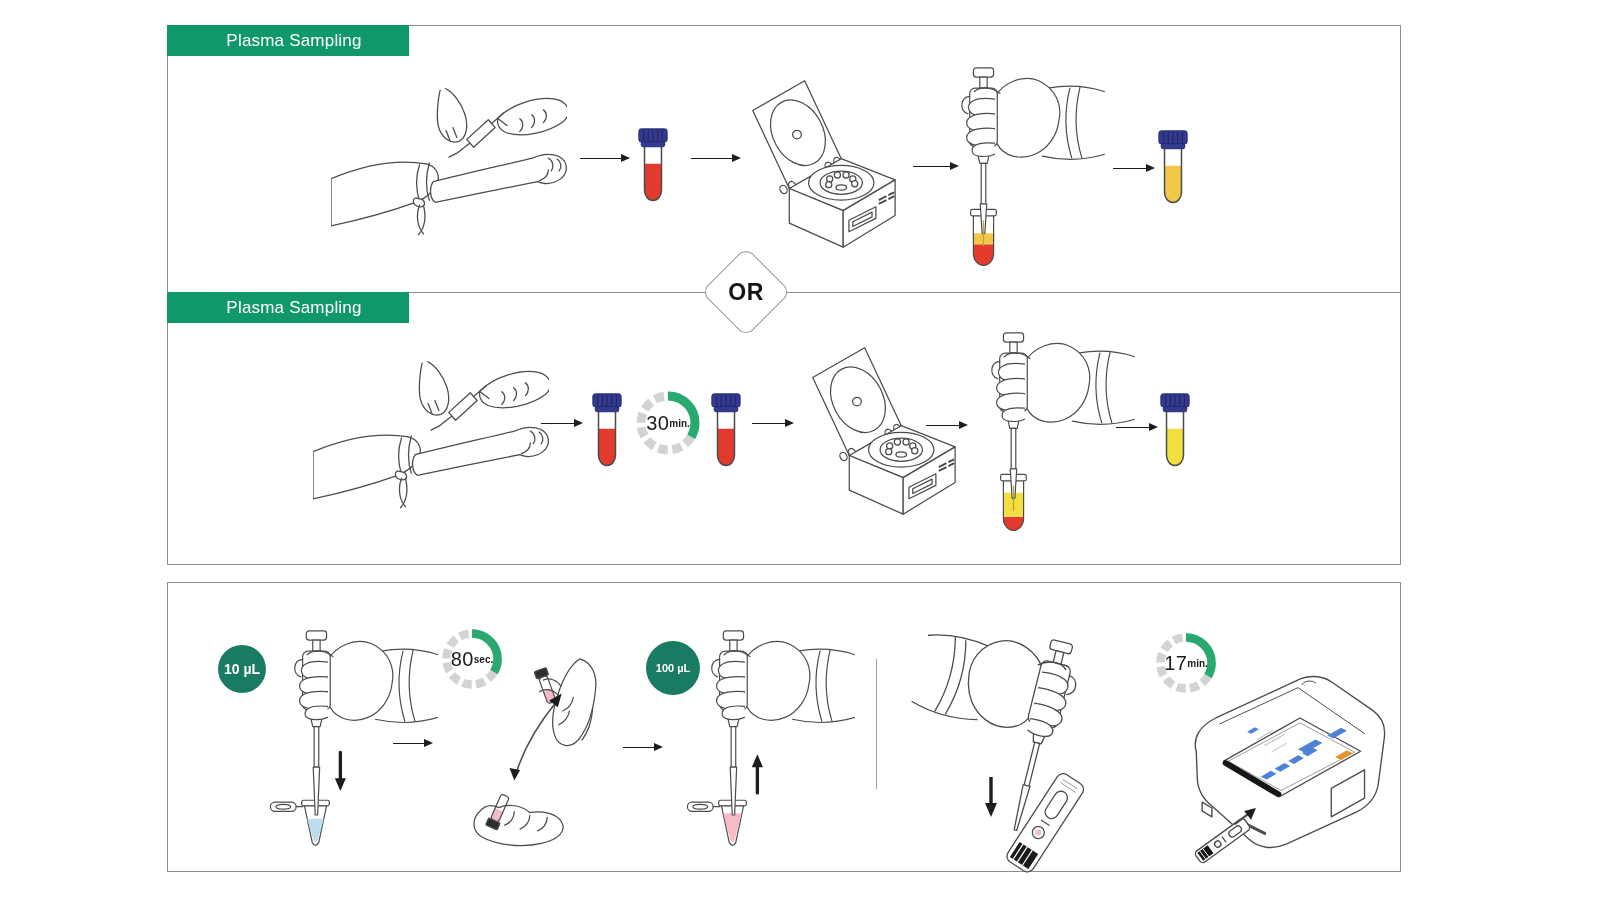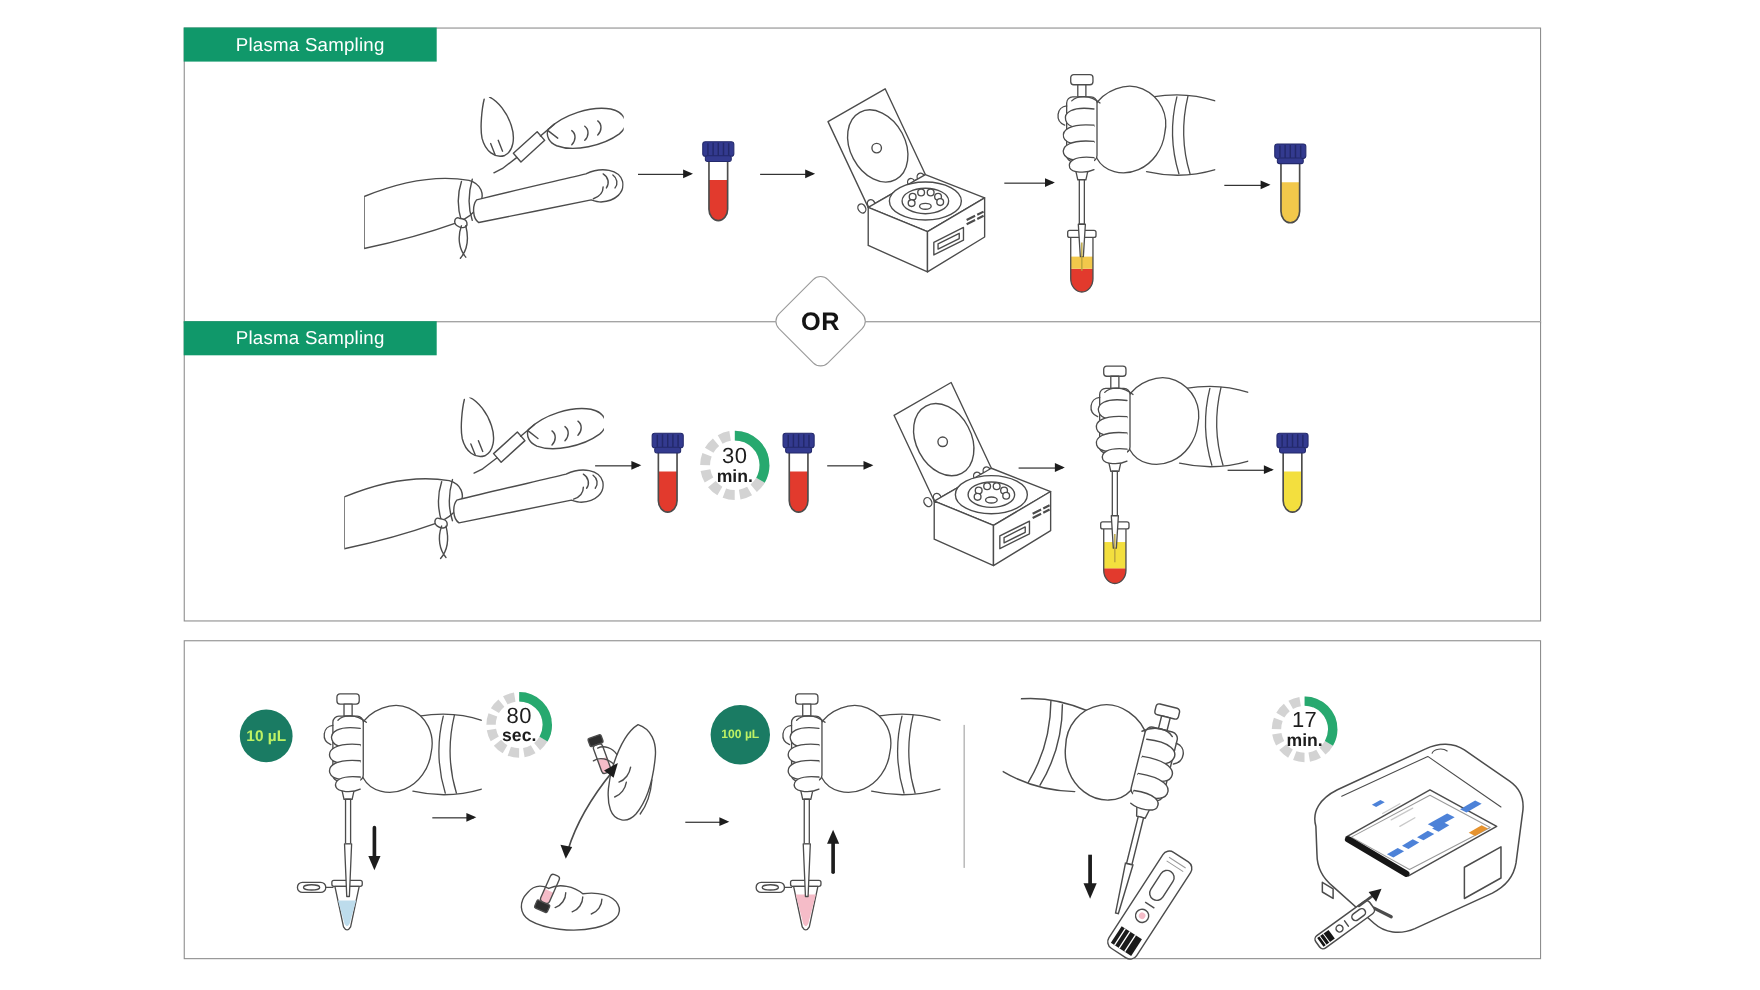--- a/index.html
+++ b/index.html
@@ -1,35 +1,35 @@
 <!DOCTYPE html>
 <html style="--header_green: #10986a; --badge_green: #1a7b63; --timer_green: #27a96f; --timer_track: #d3d3d3; --blood_red: #e23a2d; --plasma_yellow: #f2c84b; --serum_yellow: #f3df3e; --cap_navy: #333a8f; --cap_navy_dark: #23296b; --diluent_blue: #bddcec; --mix_pink: #f5bcc8; --line: #4c4c4c; --panel_border: #8e8e8e; --arrow_black: #1d1d1d; --screen_blue: #4d82d8; --screen_orange: #e6932f;"><head>
 <meta charset="utf-8">
 <style>
   html,body{margin:0;padding:0;background:#fff;}
   .stage{position:relative;width:1600px;height:900px;background:#fff;overflow:hidden;
          font-family:"Liberation Sans",sans-serif;color:#1e1e1e;}
   .panel{position:absolute;background:#fff;border:1px solid var(--panel_border,#8e8e8e);}
   .banner{position:absolute;top:-1px;left:-1px;width:230px;height:31px;
           background:var(--header_green,#10986a);color:#fff;display:flex;
-          align-items:center;justify-content:center;font-size:17px;letter-spacing:.2px;}
+          align-items:center;justify-content:center;font-size:17px;letter-spacing:.2px;padding-left:12px;}
   .arrow{position:absolute;height:0;border-top:1.4px solid var(--arrow_black,#1d1d1d);}
   .arrow:after{content:"";position:absolute;right:-2px;top:-5.2px;width:0;height:0;
           border-left:9px solid var(--arrow_black,#1d1d1d);
           border-top:4.5px solid transparent;border-bottom:4.5px solid transparent;}
   .illu{position:absolute;overflow:visible;}
   .tube{position:absolute;}
   .timer{position:absolute;}
   .timer svg{width:100%;height:100%;display:block;}
-  .timer-text{position:absolute;inset:0;display:flex;flex-direction:column;
+  .timer-text{position:absolute;inset:0;display:flex;flex-direction:row;
           align-items:center;justify-content:center;line-height:1;}
   .timer-num{font-size:20px;letter-spacing:.4px;color:#1c1c1c;}
-  .timer-unit{font-size:16px;font-weight:700;margin-top:1px;color:#1c1c1c;}
+  .timer-unit{font-size:10px;font-weight:700;margin-top:1px;color:#1c1c1c;}
   .badge{position:absolute;border-radius:50%;background:var(--badge_green,#1a7b63);
-          color:#bef264;display:flex;align-items:center;justify-content:center;font-weight:700;}
+          color:#ffffff;display:flex;align-items:center;justify-content:center;font-weight:700;}
   .vdivider{position:absolute;width:1px;background:#a0a0a0;}
   .or-diamond{position:absolute;left:714px;top:260px;width:62px;height:62px;background:#fff;
           border:1.2px solid #9a9a9a;border-radius:10px;transform:rotate(45deg);z-index:6;}
   .or-diamond span{position:absolute;inset:0;display:flex;align-items:center;justify-content:center;
           transform:rotate(-45deg);font-weight:700;font-size:23px;color:#141414;letter-spacing:.5px;}
   svg{overflow:visible;}
 </style>
 </head>
 <body>
 

